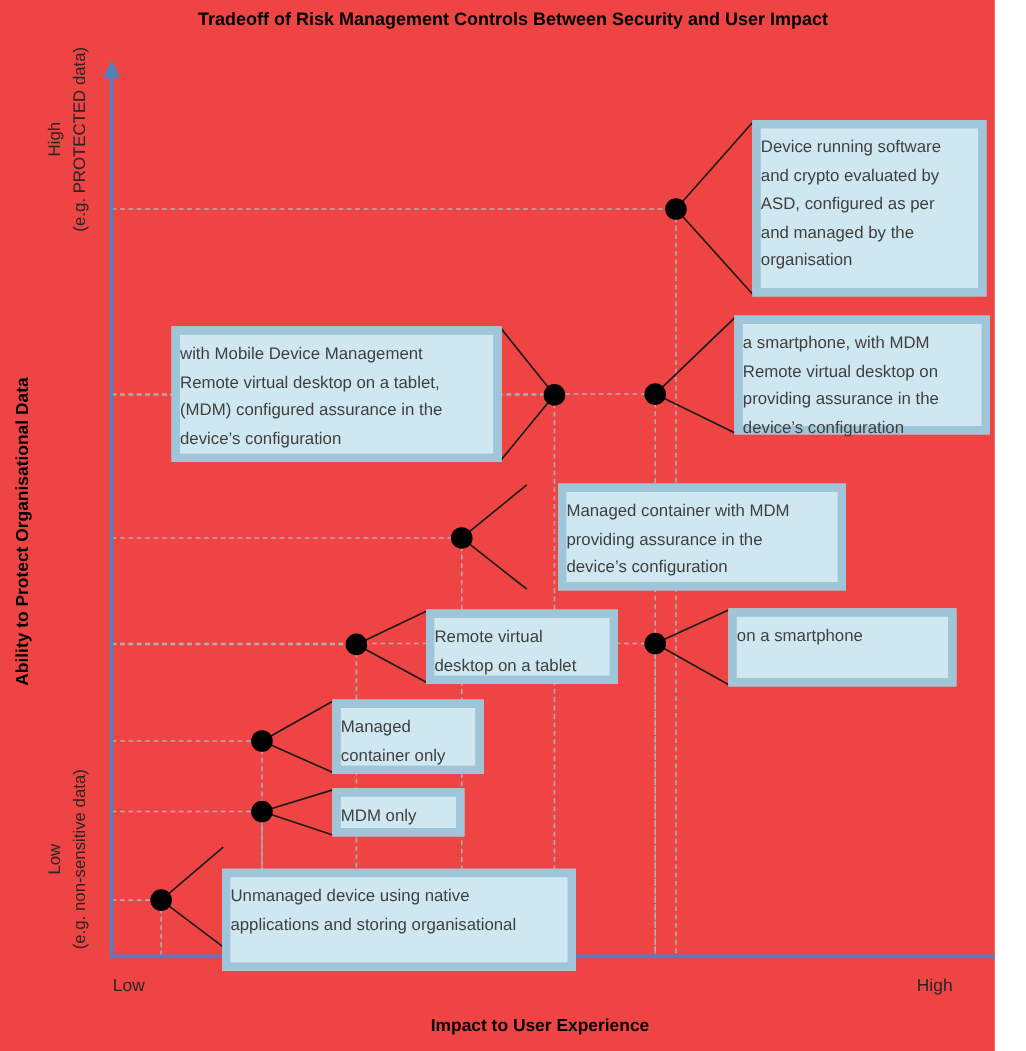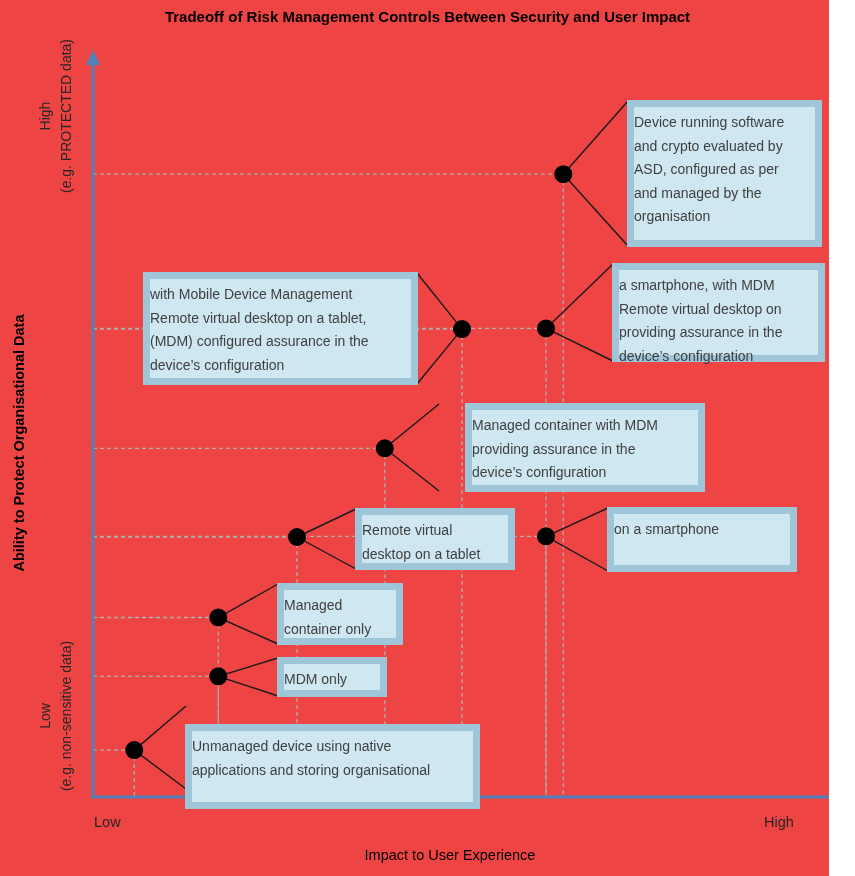--- a/index.html
+++ b/index.html
@@ -24,21 +24,21 @@
   }
   .rot.bold { font-weight:bold; font-size:14.5px; color:#000; }
   .ytick-high { width:220px; height:44px; left:-53px; top:94px; }
   .ylabel     { width:420px; height:22px; left:-190px; top:432px; }
   .ytick-low  { width:220px; height:44px; left:-53px; top:694px; }
   .xtick { position:absolute; z-index:2; font-size:14.5px; color:#262626; }
   .xtick-low  { left:94px;  top:814px; }
   .xtick-high { left:764px; top:814px; }
   .xlabel {
     position:absolute; z-index:2; left:60px; top:847px; width:780px;
-    text-align:center; font-size:14.5px; font-weight:normal; color:#000;
+    text-align:center; font-size:14.5px; font-weight:bold; color:#000;
   }
 </style>
 </head>
 <body>
 
 <div class="stage">
   <div class="chart-title">Tradeoff of Risk Management Controls Between Security and User Impact</div>
 
   <svg class="plot" id="plot-svg" width="855" height="876" viewBox="0 0 855 876">
       <path d="M 93 174.2 H 563.3 M 563.3 174.2 V 797" stroke="#aeaeae" stroke-width="1.3" stroke-dasharray="4 3" fill="none"></path>

